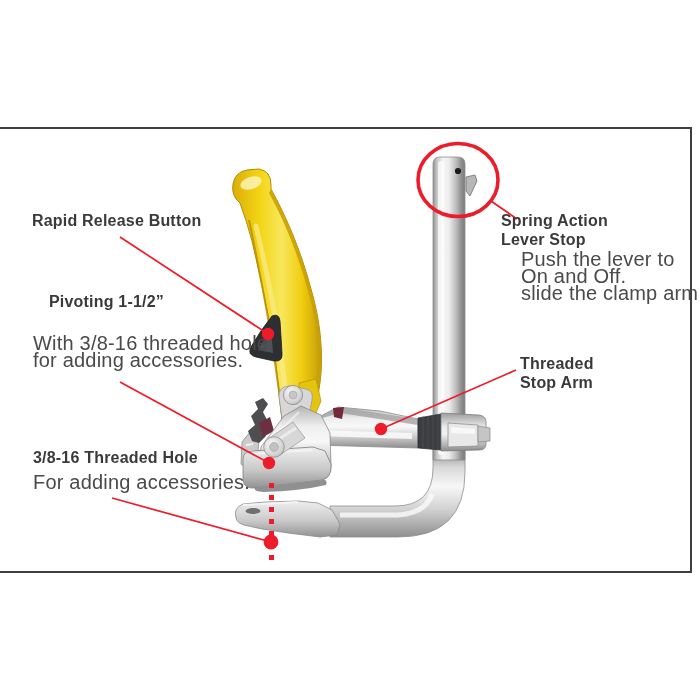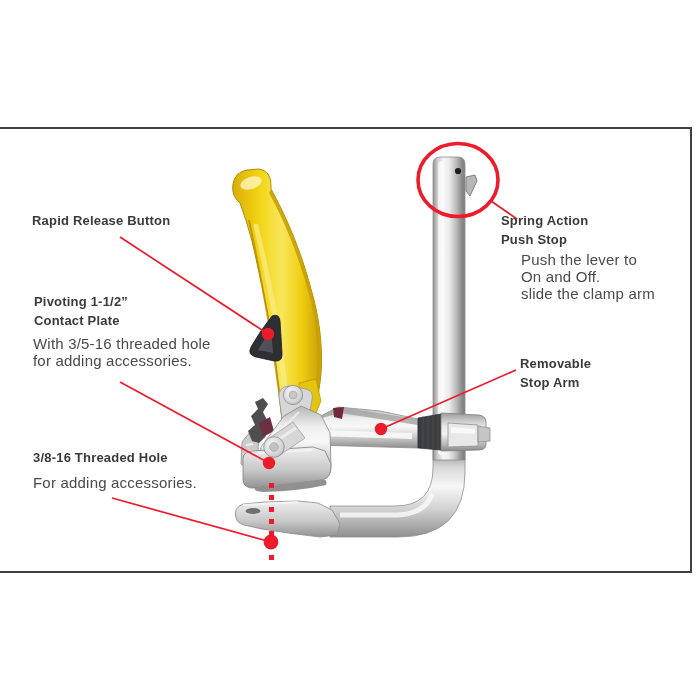--- a/index.html
+++ b/index.html
@@ -10,22 +10,22 @@
     --background:#ffffff;
   }
   html,body{margin:0;padding:0;}
   body{width:700px;height:700px;background:var(--background);
        font-family:"Liberation Sans","DejaVu Sans",sans-serif;}
   .stage{position:relative;width:700px;height:700px;overflow:hidden;background:var(--background);}
   .frame{position:absolute;left:-6px;top:127px;width:698px;height:446px;
          border:2px solid var(--frame-border);box-sizing:border-box;background:transparent;}
   svg.art{position:absolute;left:0;top:0;width:700px;height:700px;}
   .label{position:absolute;z-index:5;}
-  .heading{font-weight:bold;font-size:13px;line-height:19px;color:var(--heading-ink);letter-spacing:.2px;}
-  .body{font-size:15px;line-height:17px;color:var(--body-ink);letter-spacing:.2px;}
+  .heading{font-weight:bold;font-size:16px;line-height:19px;color:var(--heading-ink);letter-spacing:.2px;}
+  .body{font-size:20px;line-height:17px;color:var(--body-ink);letter-spacing:.2px;}
   .ln{display:block;white-space:nowrap;}
   .red-stroke{stroke:var(--annotation-red);fill:none;}
   .red-fill{fill:var(--annotation-red);}
 </style>
 </head>
 <body>
 
 <div class="stage">
 
   <div class="frame"></div>
@@ -163,44 +163,43 @@
       <circle cx="269" cy="463" r="6.2" class="red-fill"></circle>
       <circle cx="271" cy="542" r="7.4" class="red-fill"></circle>
       <circle cx="381" cy="429" r="6.2" class="red-fill"></circle>
     </g>
   </svg>
 
   <div class="label heading" style="left:32px;top:211px">
     <span class="ln">Rapid Release Button</span>
   </div>
 
-  <div class="label heading" style="left:34px;top:292px">
+  <div class="label heading" style="left:49px;top:292px">
     <span class="ln">Pivoting 1-1/2”</span>
-    <span class="ln">Contact Plate</span>
   </div>
   <div class="label body" style="left:33px;top:335px">
-    <span class="ln">With 3/5-16 threaded hole</span>
+    <span class="ln">With 3/8-16 threaded hole</span>
     <span class="ln">for adding accessories.</span>
   </div>
 
   <div class="label heading" style="left:33px;top:448px">
     <span class="ln">3/8-16 Threaded Hole</span>
   </div>
   <div class="label body" style="left:33px;top:474px">
     <span class="ln">For adding accessories.</span>
   </div>
 
   <div class="label heading" style="left:501px;top:211px">
     <span class="ln">Spring Action</span>
-    <span class="ln">Push Stop</span>
+    <span class="ln">Lever Stop</span>
   </div>
   <div class="label body" style="left:521px;top:251px">
     <span class="ln">Push the lever to</span>
     <span class="ln">On and Off.</span>
     <span class="ln">slide the clamp arm</span>
   </div>
 
   <div class="label heading" style="left:520px;top:354px">
-    <span class="ln">Removable</span>
+    <span class="ln">Threaded</span>
     <span class="ln">Stop Arm</span>
   </div>
 
 </div>
 
 </body></html>

